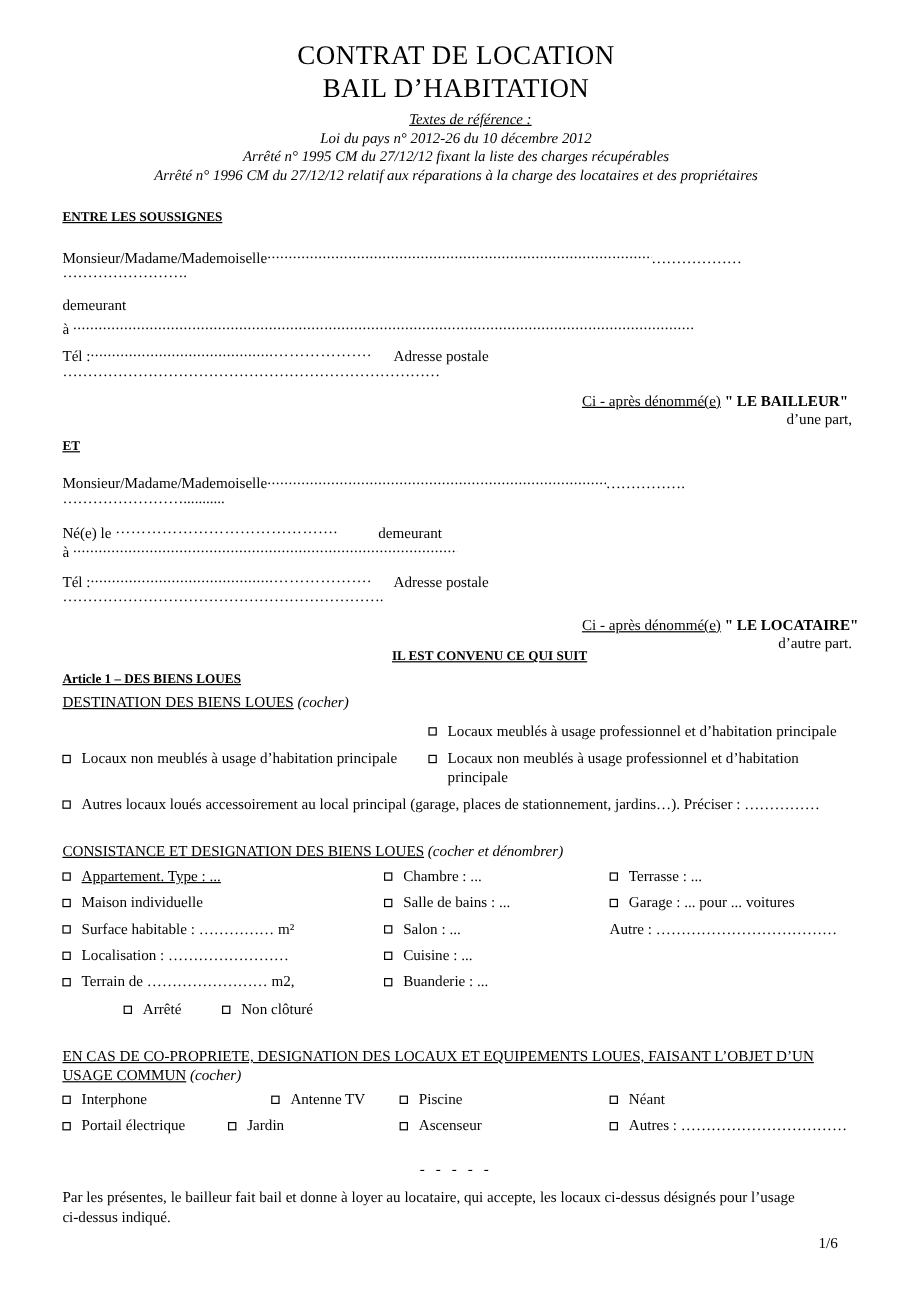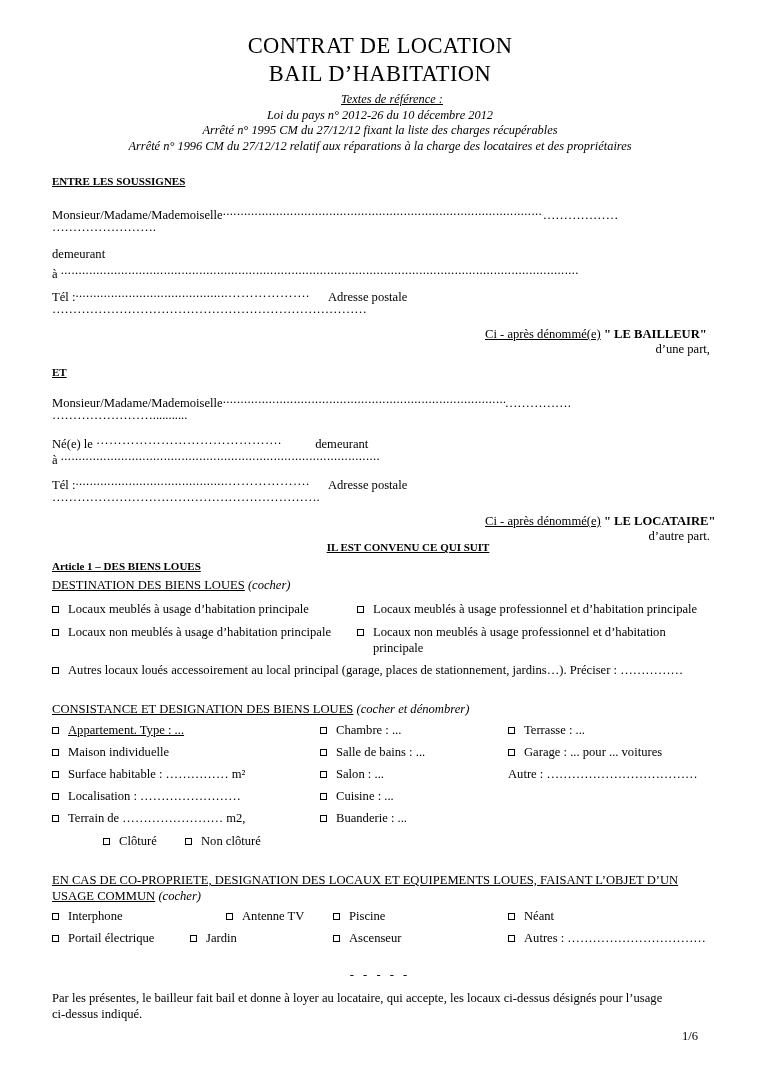--- a/index.html
+++ b/index.html
@@ -190,23 +190,20 @@
 
     <div class="abs section-head center" style="left:0px; top:541px; width:760px;">IL EST CONVENU CE QUI SUIT</div>
 
     <div class="abs section-head" style="left:52px; top:560px;">Article 1 – DES BIENS LOUES</div>
 
     <div class="abs t" style="left:52px; top:577px;">
       <span class="u">DESTINATION DES BIENS LOUES</span>
       <span class="i">(cocher)</span>
     </div>
 
-    <div class="chk-row" style="left:52px; top:601px;">
-      <span class="cb"></span><span>Locaux meublés à usage d’habitation principale</span>
-    </div>
     <div class="chk-row" style="left:52px; top:624px;">
       <span class="cb"></span><span>Locaux non meublés à usage d’habitation principale</span>
     </div>
 
     <div class="chk-row" style="left:357px; top:601px;">
       <span class="cb"></span><span>Locaux meublés à usage professionnel et d’habitation principale</span>
     </div>
     <div class="chk-row" style="left:357px; top:624px;">
       <span class="cb"></span><span>Locaux non meublés à usage professionnel et d’habitation</span>
     </div>
@@ -231,21 +228,21 @@
       <span class="cb"></span><span>Surface habitable : ……………  m²</span>
     </div>
     <div class="chk-row" style="left:52px; top:788px;">
       <span class="cb"></span><span>Localisation : ……………………</span>
     </div>
     <div class="chk-row" style="left:52px; top:810px;">
       <span class="cb"></span><span>Terrain de …………………… m2,</span>
     </div>
 
     <div class="chk-row" style="left:103px; top:833px;">
-      <span class="cb"></span><span>Clôturé</span>
+      <span class="cb"></span><span>Arrêté</span>
     </div>
     <div class="chk-row" style="left:185px; top:833px;">
       <span class="cb"></span><span>Non clôturé</span>
     </div>
 
     <div class="chk-row" style="left:320px; top:722px;">
       <span class="cb"></span><span>Chambre : ...</span>
     </div>
     <div class="chk-row" style="left:320px; top:744px;">
       <span class="cb"></span><span>Salle de bains : ...</span>

